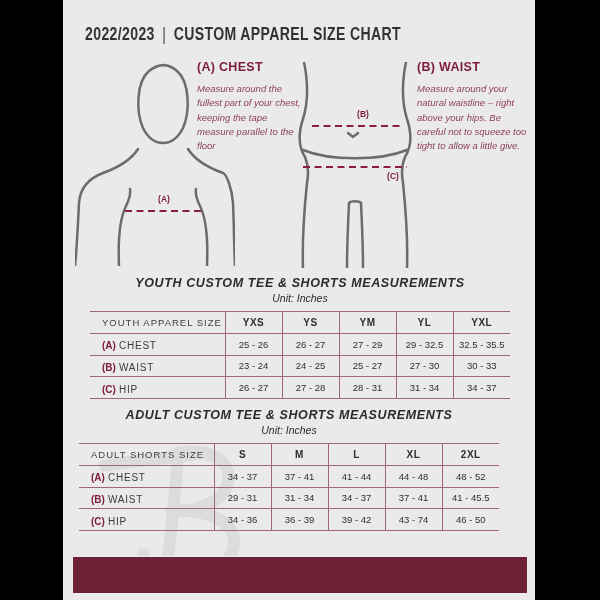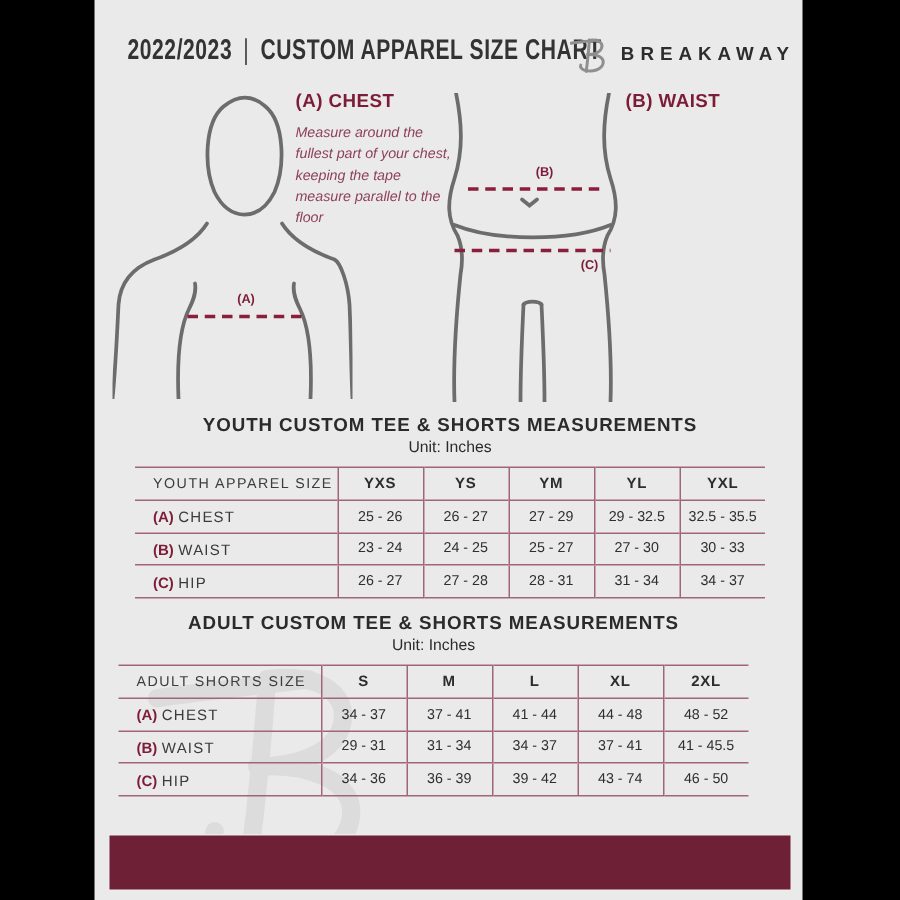--- a/index.html
+++ b/index.html
@@ -21,22 +21,22 @@
   .fig svg{display:block;width:100%;height:100%;}
   .ol{stroke:#6c6c6c;stroke-width:2.5;fill:none;stroke-linecap:round;}
   .dash{stroke:#8b1e3c;stroke-width:2.2;fill:none;stroke-dasharray:7 4.5;}
   .marker{position:absolute;font-size:8.5px;font-weight:700;color:#7c1c38;transform:translateX(-50%);}
   .gd{position:absolute;}
   .gd h3{margin:0 0 8px 0;font-size:12.5px;font-weight:700;color:#7c1c38;letter-spacing:.3px;}
   .gd p{margin:0;font-size:9.5px;line-height:1.5;font-style:italic;color:#8e4058;font-weight:500;}
 
   
   .tblock{position:absolute;width:420px;}
-  .tbl-title{font-size:12.5px;font-weight:700;color:#2b2b2b;text-align:center;letter-spacing:.6px;}
-  .tbl-unit{font-size:10.5px;color:#2b2b2b;text-align:center;margin-top:2px;margin-bottom:7px;}
+  .tbl-title{font-size:12.5px;font-weight:700;color:#2b2b2b;text-align:center;letter-spacing:.6px;font-style:italic;}
+  .tbl-unit{font-size:10.5px;font-style:italic;color:#2b2b2b;text-align:center;margin-top:2px;margin-bottom:7px;}
   table.tbl{width:100%;border-collapse:collapse;table-layout:fixed;}
   .tbl td{height:20.8px;padding:0;border-top:1.5px solid #a06678;vertical-align:middle;background:transparent;}
   .tbl tr:last-child td{border-bottom:1.5px solid #a06678;}
   .tbl td.v{border-left:1.5px solid #a06678;text-align:center;font-size:9.5px;color:#2f2f2f;}
   .tbl td.l{padding-left:12px;text-align:left;}
   .tbl td.v.h{font-weight:700;font-size:10px;color:#2d2d2d;letter-spacing:.5px;}
   .tbl td.l.h{font-size:9.5px;letter-spacing:1px;color:#3d3d3d;}
   .key{font-weight:700;color:#7c1c38;font-size:10px;}
   .rl{font-size:10px;color:#3b3b3b;letter-spacing:.8px;margin-left:3px;}
 
@@ -56,26 +56,20 @@
     <path d="M14.2,18 C21,17.5 27.5,20 26.5,25 C25.5,30 18,32.5 11.5,30.5 C9,29.6 8,28 8.6,26.5" fill="none" stroke="currentColor" stroke-width="2.4" stroke-linecap="round"></path>
   </symbol>
 </svg>
 
 <div class="stage">
   <div class="page">
 
     <div class="hdr">
       <div class="hdr-title">
         <span>2022/2023</span><span class="sep">|</span><span>CUSTOM APPAREL SIZE CHART</span>
-      </div>
-      <div class="brand">
-        <svg class="logo">
-            <use href="#logoB"></use>
-          </svg>
-        <span class="brand-name">BREAKAWAY</span>
       </div>
     </div>
 
     <div class="fig" style="left:12px;top:56px;width:160px;height:210px">
       <svg viewBox="0 0 160 210">
         <path class="ol" d="M68,72 C61,56 61,26 74,15 C84,7 93,7 102,15 C115,26 115,56 108,72 C103,82 97,87 88,87 C79,87 73,82 68,72"></path>
         <path class="ol" d="M63,93 C56,104 42,112 28,117 C12,123 5,133 4,147 C3,168 2,190 0,210"></path>
         <path class="ol" d="M113,93 C120,104 134,112 148,117 C152,119 157,133 158,147 C159,168 159,190 160,210"></path>
         <path class="ol" d="M44,210 C43,186 44,164 51,150 C54,144 56,139 55,133"></path>
         <path class="ol" d="M132,210 C133,186 132,164 125,150 C122,144 120,139 121,133"></path>
@@ -100,20 +94,21 @@
         <path class="ol" d="M59,141 C61,138.5 69,138.5 71,141"></path>
         <path class="dash" d="M22,64 H112"></path>
         <path class="dash" d="M13,105 H117"></path>
       </svg>
       <span class="marker" style="left:73px;top:47px">(B)</span>
       <span class="marker" style="left:103px;top:109px">(C)</span>
     </div>
 
     <div class="gd" style="left:354px;top:60px;width:114px">
       <h3>(B) WAIST</h3>
+      <p>Measure around your natural waistline – right above your hips. Be careful not to squeeze too tight to allow a little give.</p>
     </div>
 
 
     <svg class="watermark">
         <use href="#logoB"></use>
       </svg>
 
     <div class="tblock" style="left:27px;top:276px">
       <div class="tbl-title">YOUTH CUSTOM TEE &amp; SHORTS MEASUREMENTS</div>
       <div class="tbl-unit">Unit: Inches</div>

